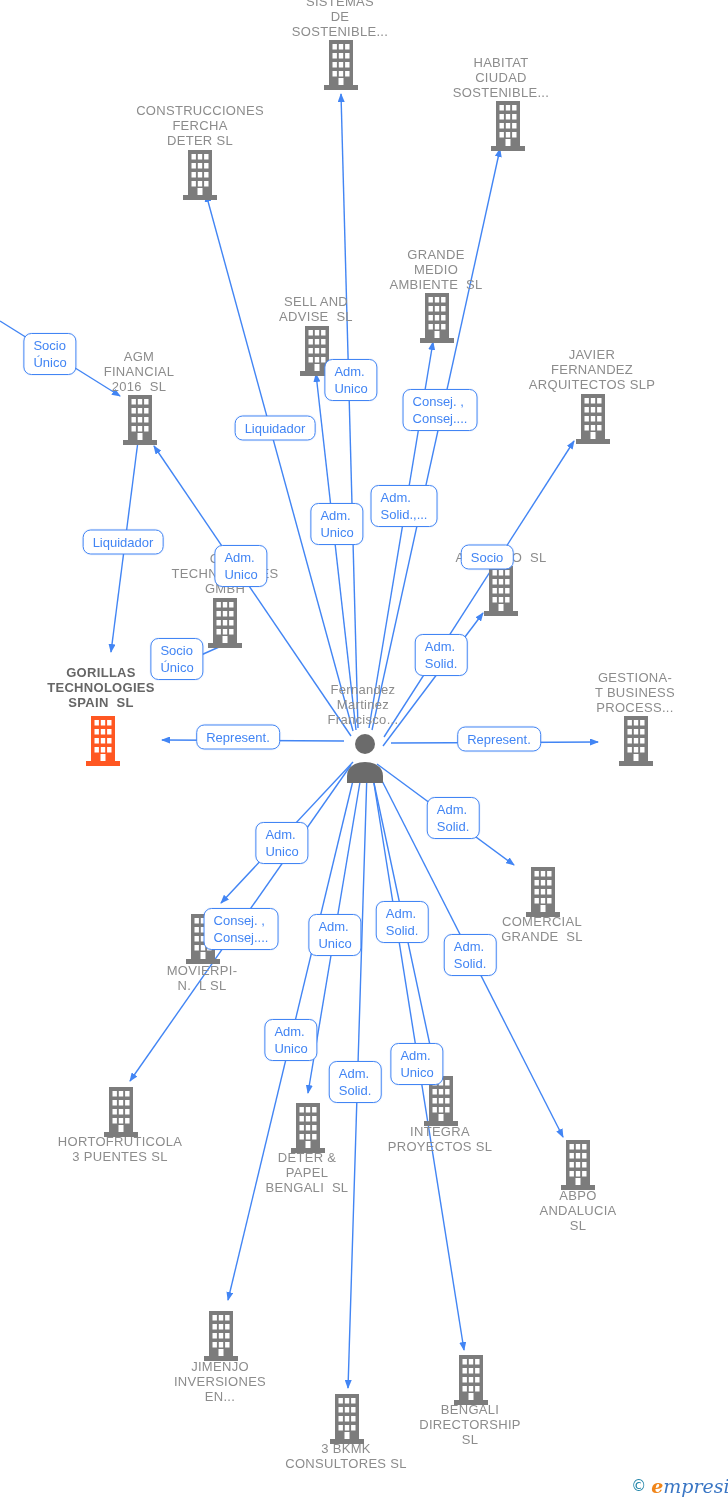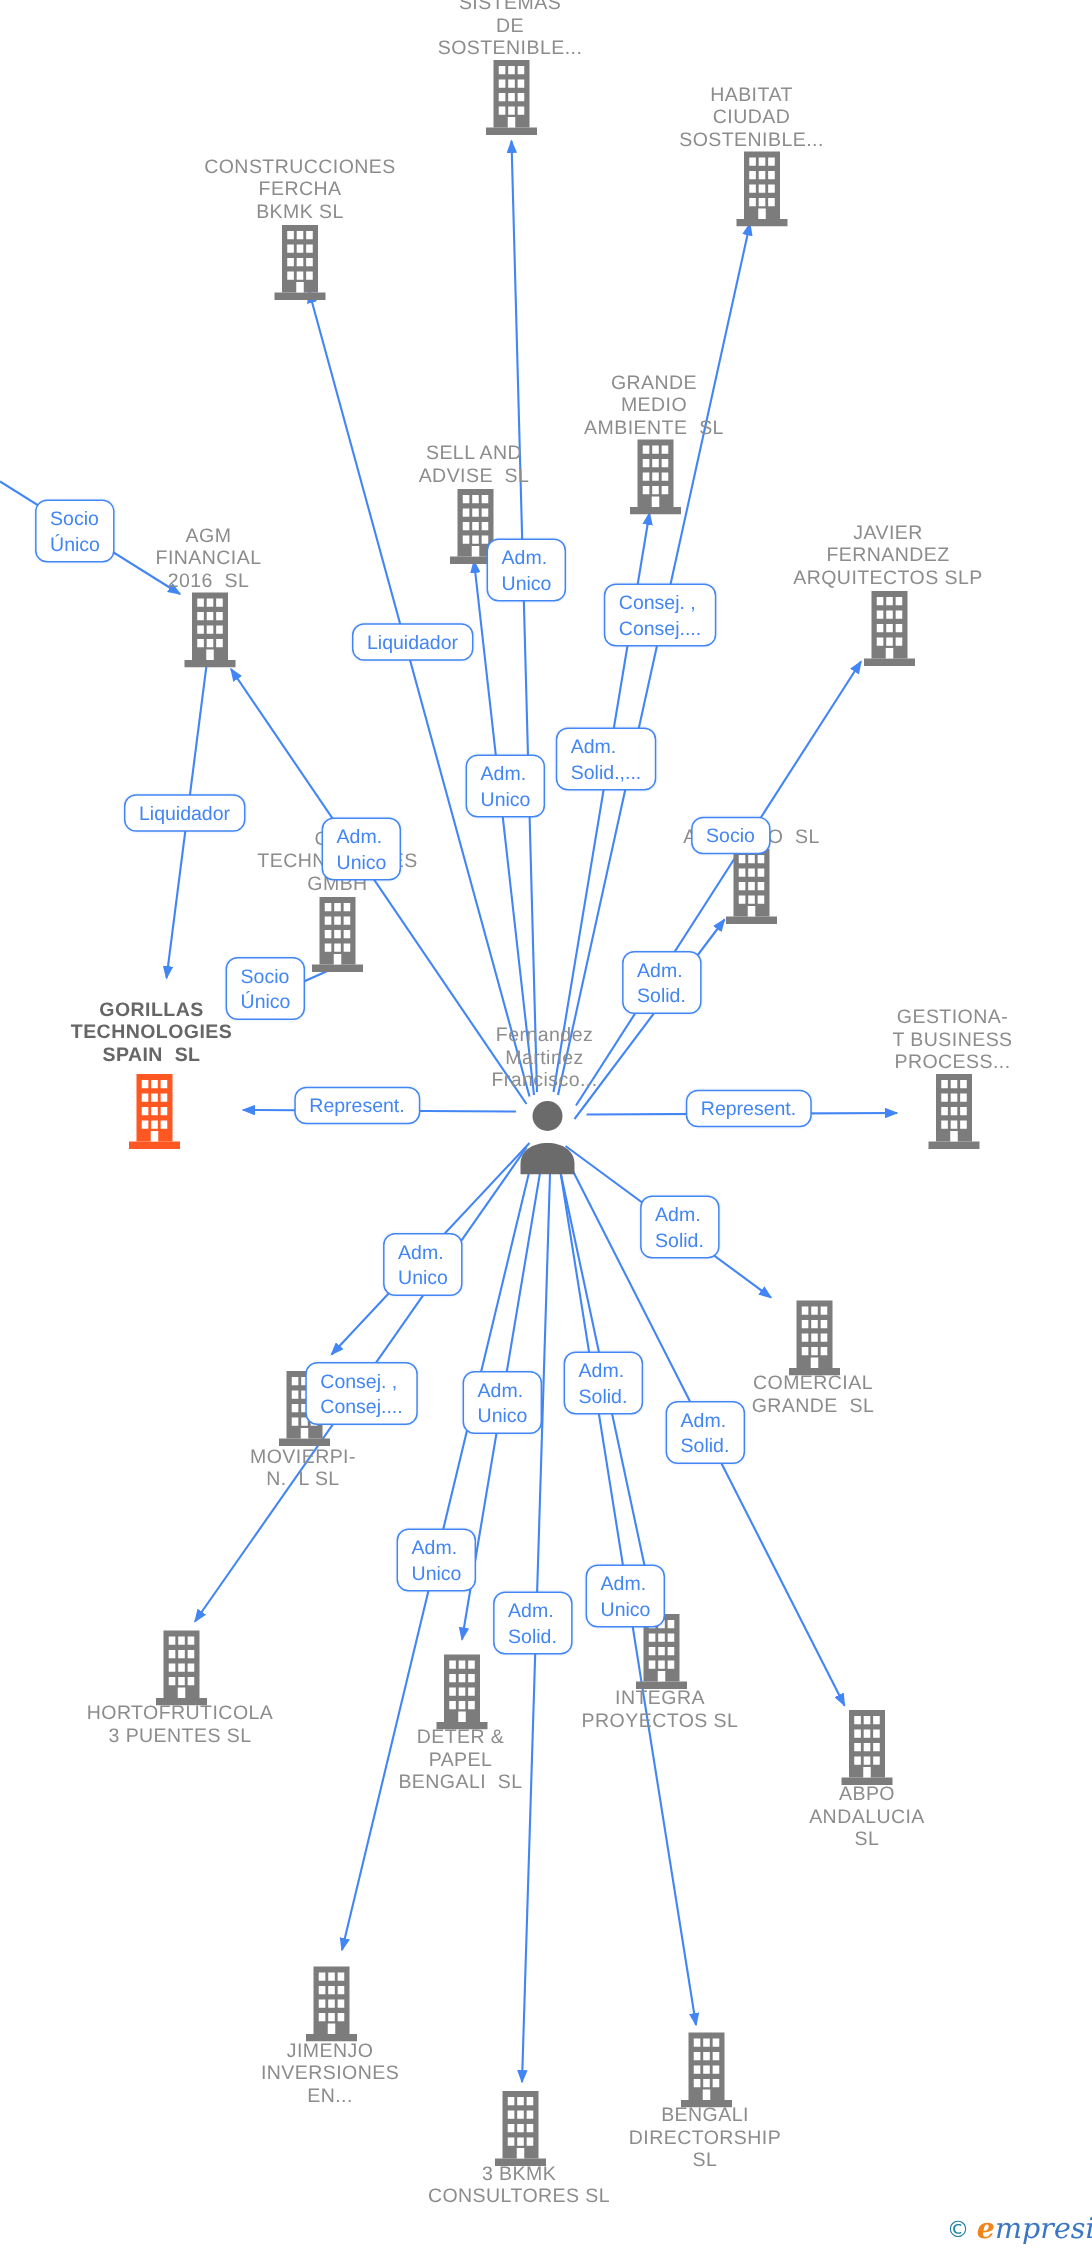--- a/index.html
+++ b/index.html
@@ -100,21 +100,21 @@
             <rect x="19.8" y="24" width="4.4" height="5.5" fill="#fff"></rect>
             <rect x="19.8" y="33" width="4.4" height="5.5" fill="#fff"></rect>
             <rect x="26.1" y="6" width="4.4" height="5.5" fill="#fff"></rect>
             <rect x="26.1" y="15" width="4.4" height="5.5" fill="#fff"></rect>
             <rect x="26.1" y="24" width="4.4" height="5.5" fill="#fff"></rect>
             <rect x="26.1" y="33" width="4.4" height="5.5" fill="#fff"></rect>
     <rect x="19.5" y="40" width="5" height="7" fill="#fff"></rect>
   </svg></div>
       </div>
       <div>
-        <div class="company-label" style="left: 200px; top: 103px;"><div>CONSTRUCCIONES</div><div>FERCHA</div><div>BKMK SL</div></div>
+        <div class="company-label" style="left: 200px; top: 103px;"><div>CONSTRUCCIONES</div><div>FERCHA</div><div>DETER SL</div></div>
         <div class="building" style="left: 178px; top: 148px;"><svg width="44" height="52" viewBox="0 0 44 52">
     <rect x="10" y="2" width="24" height="45" fill="#7C7C7C"></rect>
     <rect x="5" y="47" width="34" height="5" fill="#7C7C7C"></rect>
     <rect x="13.5" y="6" width="4.4" height="5.5" fill="#fff"></rect>
             <rect x="13.5" y="15" width="4.4" height="5.5" fill="#fff"></rect>
             <rect x="13.5" y="24" width="4.4" height="5.5" fill="#fff"></rect>
             <rect x="13.5" y="33" width="4.4" height="5.5" fill="#fff"></rect>
             <rect x="19.8" y="6" width="4.4" height="5.5" fill="#fff"></rect>
             <rect x="19.8" y="15" width="4.4" height="5.5" fill="#fff"></rect>
             <rect x="19.8" y="24" width="4.4" height="5.5" fill="#fff"></rect>

